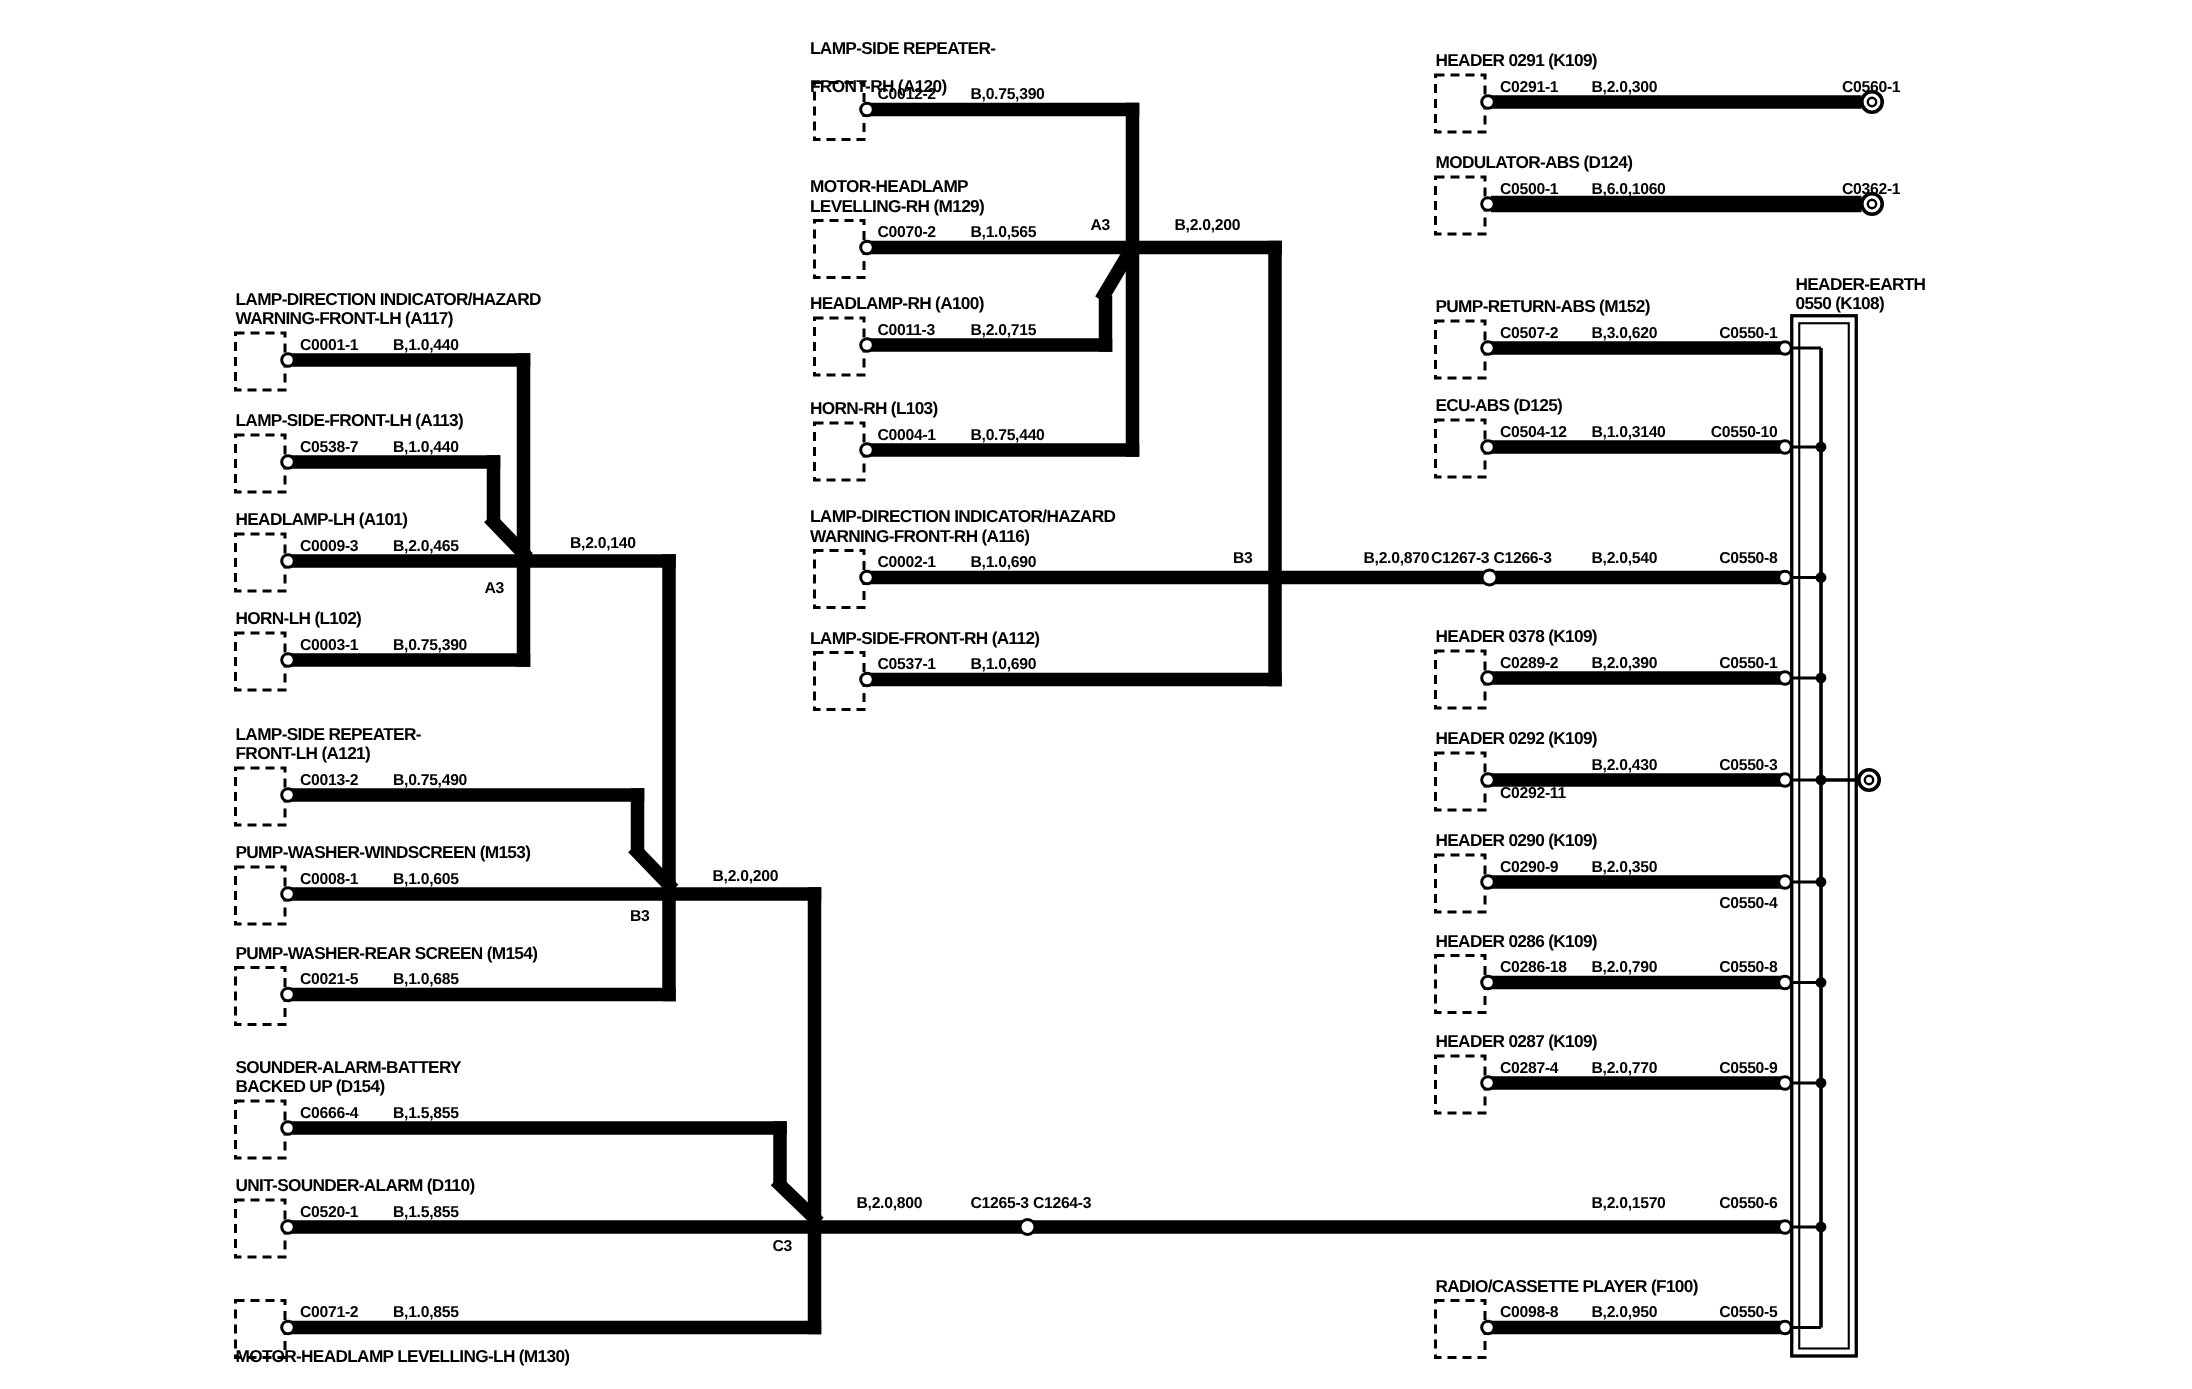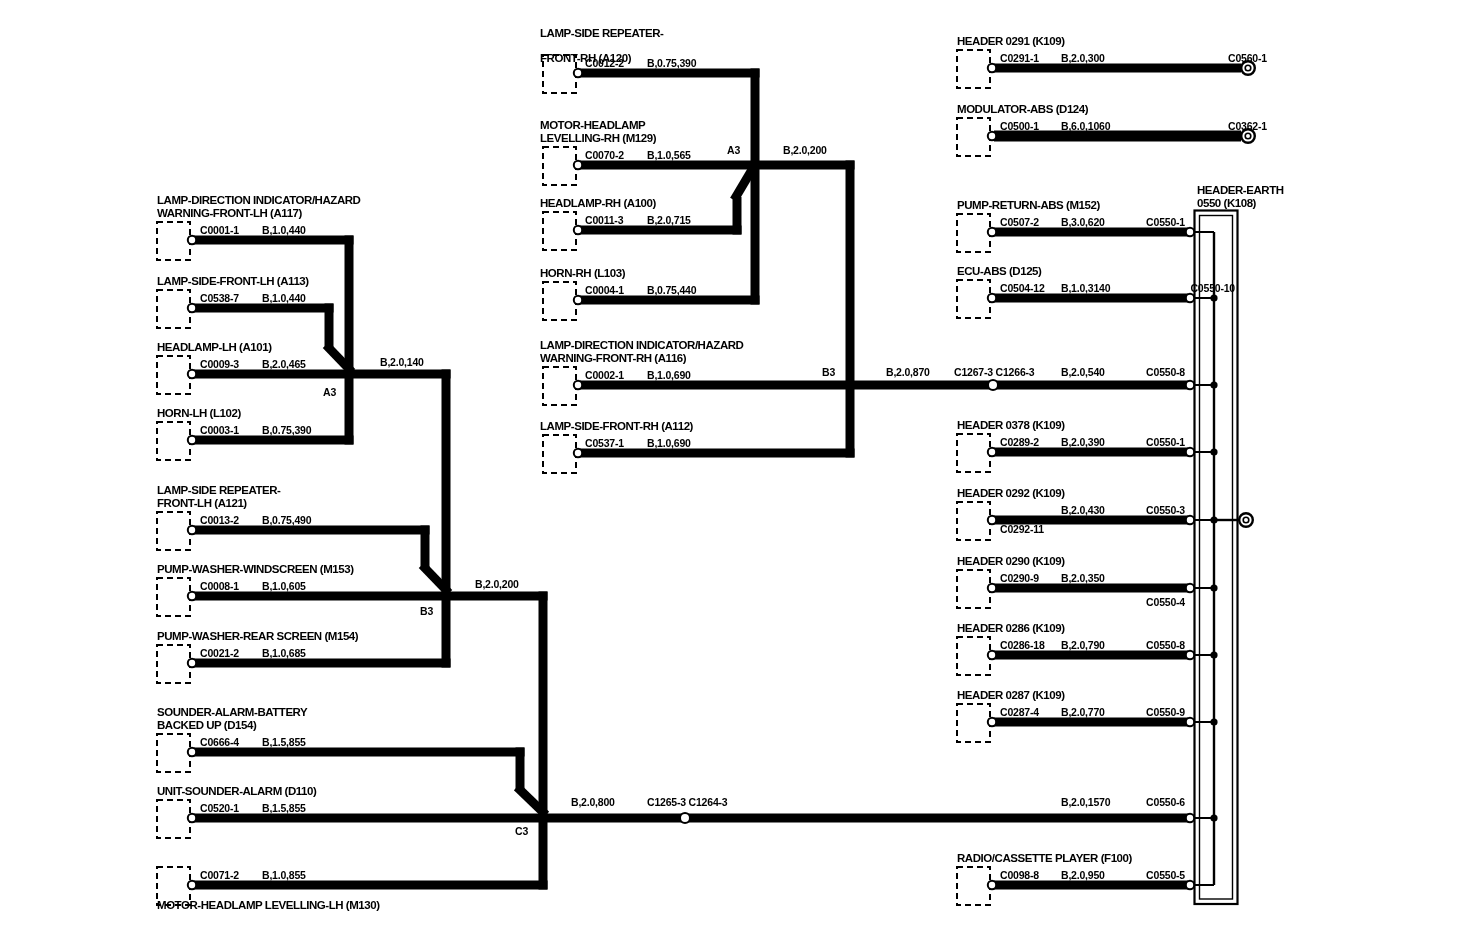--- a/index.html
+++ b/index.html
@@ -196,21 +196,21 @@
 <div class="lbl name" style="left:157px;top:484px">LAMP-SIDE REPEATER-</div>
 <div class="lbl name" style="left:157px;top:497px">FRONT-LH (A121)</div>
 <div class="lbl" style="left:200px;top:514px">C0013-2</div>
 <div class="lbl" style="left:262px;top:514px">B,0.75,490</div>
 
 <div class="lbl name" style="left:157px;top:563px">PUMP-WASHER-WINDSCREEN (M153)</div>
 <div class="lbl" style="left:200px;top:580px">C0008-1</div>
 <div class="lbl" style="left:262px;top:580px">B,1.0,605</div>
 
 <div class="lbl name" style="left:157px;top:630px">PUMP-WASHER-REAR SCREEN (M154)</div>
-<div class="lbl" style="left:200px;top:647px">C0021-2</div>
+<div class="lbl" style="left:200px;top:647px">C0021-5</div>
 <div class="lbl" style="left:262px;top:647px">B,1.0,685</div>
 
 <div class="lbl name" style="left:157px;top:706px">SOUNDER-ALARM-BATTERY</div>
 <div class="lbl name" style="left:157px;top:719px">BACKED UP (D154)</div>
 <div class="lbl" style="left:200px;top:736px">C0666-4</div>
 <div class="lbl" style="left:262px;top:736px">B,1.5,855</div>
 
 <div class="lbl name" style="left:157px;top:785px">UNIT-SOUNDER-ALARM (D110)</div>
 <div class="lbl" style="left:200px;top:802px">C0520-1</div>
 <div class="lbl" style="left:262px;top:802px">B,1.5,855</div>
@@ -257,21 +257,21 @@
 <div class="lbl" style="left:1228px;top:120px">C0362-1</div>
 
 <div class="lbl name" style="left:957px;top:199px">PUMP-RETURN-ABS (M152)</div>
 <div class="lbl" style="left:1000px;top:216px">C0507-2</div>
 <div class="lbl" style="left:1061px;top:216px">B,3.0,620</div>
 <div class="lbl ra" style="left:1115px;top:216px">C0550-1</div>
 
 <div class="lbl name" style="left:957px;top:265px">ECU-ABS (D125)</div>
 <div class="lbl" style="left:1000px;top:282px">C0504-12</div>
 <div class="lbl" style="left:1061px;top:282px">B,1.0,3140</div>
-<div class="lbl ra" style="left:1165px;top:282px">C0550-10</div>
+<div class="lbl ra" style="left:1115px;top:282px">C0550-10</div>
 
 <div class="lbl name" style="left:957px;top:419px">HEADER 0378 (K109)</div>
 <div class="lbl" style="left:1000px;top:436px">C0289-2</div>
 <div class="lbl" style="left:1061px;top:436px">B,2.0,390</div>
 <div class="lbl ra" style="left:1115px;top:436px">C0550-1</div>
 
 <div class="lbl name" style="left:957px;top:487px">HEADER 0292 (K109)</div>
 <div class="lbl" style="left:1000px;top:523px">C0292-11</div>
 <div class="lbl" style="left:1061px;top:504px">B,2.0,430</div>
 <div class="lbl ra" style="left:1115px;top:504px">C0550-3</div>
@@ -299,20 +299,20 @@
 <div class="lbl" style="left:380px;top:356px">B,2.0,140</div>
 <div class="lbl" style="left:323px;top:386px">A3</div>
 <div class="lbl" style="left:475px;top:578px">B,2.0,200</div>
 <div class="lbl" style="left:420px;top:605px">B3</div>
 <div class="lbl" style="left:571px;top:796px">B,2.0,800</div>
 <div class="lbl" style="left:647px;top:796px">C1265-3 C1264-3</div>
 <div class="lbl" style="left:515px;top:825px">C3</div>
 <div class="lbl" style="left:727px;top:144px">A3</div>
 <div class="lbl" style="left:783px;top:144px">B,2.0,200</div>
 <div class="lbl" style="left:822px;top:366px">B3</div>
-<div class="lbl" style="left:886px;top:366px">B,2.0,870</div>
+<div class="lbl" style="left:909px;top:366px">B,2.0,870</div>
 <div class="lbl" style="left:954px;top:366px">C1267-3 C1266-3</div>
 <div class="lbl" style="left:1061px;top:366px">B,2.0,540</div>
 <div class="lbl ra" style="left:1115px;top:366px">C0550-8</div>
 <div class="lbl" style="left:1061px;top:796px">B,2.0,1570</div>
 <div class="lbl ra" style="left:1115px;top:796px">C0550-6</div>
 
 </div>
 
 </body></html>

